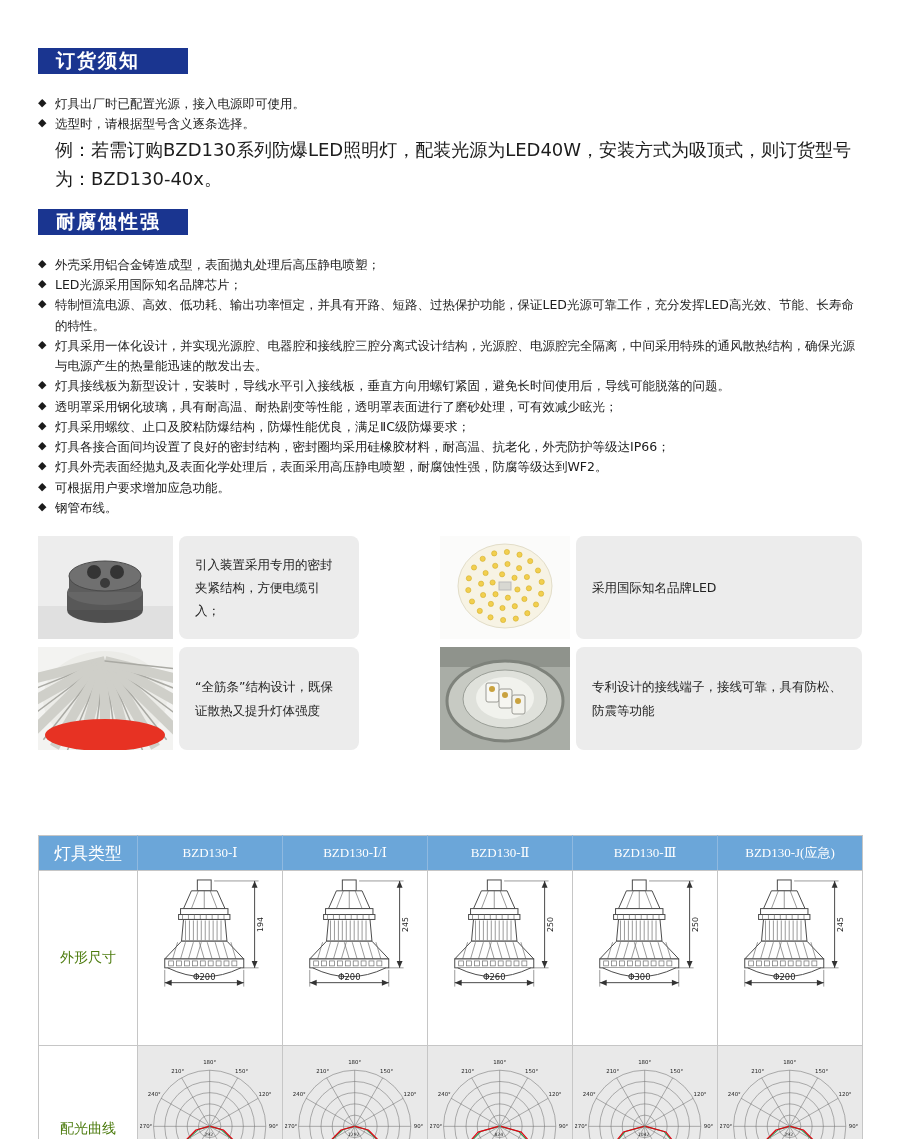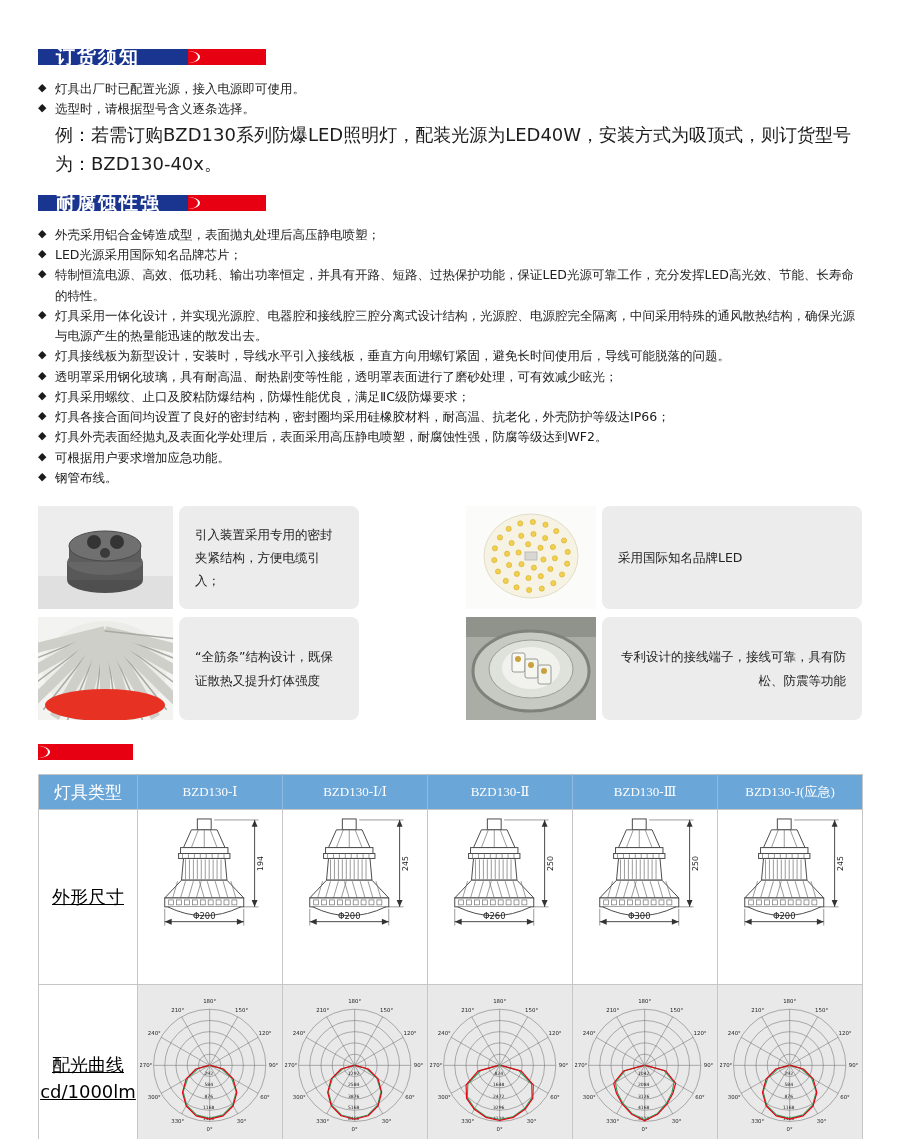--- a/index.html
+++ b/index.html
@@ -5,21 +5,21 @@
   * { box-sizing: border-box; margin: 0; padding: 0; }
   html,body { background:#fff; }
   body {
     width: 900px; height: 1139px; overflow: hidden; position: relative;
     font-family: "DejaVu Sans", "Liberation Sans", sans-serif;
     color: #1c1c1c;
   }
   .page { width: 824px; margin: 0 auto; padding-top: 48px; }
 
   
-  .sec { display: inline-flex; height: 16px; margin-bottom: 8px; }
+  .sec { display: inline-flex; height: 32px; margin-bottom: 8px; flex-direction: column; }
   .sec-blue {
     background: #1a3590; color: #fff; font-size: 19px; font-weight: bold;
     letter-spacing: 2px; padding: 0 18px; display: flex; align-items: center;
     min-width: 150px;
   }
   .sec-red { background: #e60012; width: 78px; position: relative; }
   .sec-red.wide { width: 95px; }
   .arc {
     position: absolute; left: -1px; top: 2px; bottom: 2px; width: 13px;
     border-right: 2.5px solid #fff;
@@ -40,37 +40,37 @@
   .g-row { display: flex; justify-content: space-between; margin-bottom: 8px; }
   .g-pair { display: flex; gap: 6px; }
   .g-photo { width: 135px; height: 103px; overflow: hidden; background: #eee; }
   .g-photo.rp { width: 130px; }
   .g-photo svg { width: 100%; height: 100%; display: block; }
   .g-caption {
     width: 180px; height: 103px; background: #ececec; border-radius: 8px;
     display: flex; align-items: center; padding: 4px 16px;
     font-size: 12.5px; line-height: 1.85; color: #222;
   }
-  .g-caption.rc { width: 260px; text-align: right; }
+  .g-caption.rc { width: 286px; }
 
   
   table.dims { border-collapse: collapse; table-layout: fixed; width: 824px; margin-top: 6px; }
   table.dims col.c0 { width: 99px; }
   table.dims col.cn { width: 145px; }
   table.dims th, table.dims td { border: 1px solid #c6c6c6; text-align: center; vertical-align: middle; padding: 0; }
   tr.model-row th {
     background: #6ba6d9; color: #fff; height: 35px; font-weight: normal;
     border-color: #8fb9e0; border-top-color:#c6c6c6; border-bottom-color:#c6c6c6;
   }
   tr.model-row th:first-child { border-left-color:#c6c6c6; font-size: 17px; }
   tr.model-row th:last-child { border-right-color:#c6c6c6; }
   tr.model-row th.model { font-family: "Liberation Serif", "DejaVu Serif", serif; font-size: 13px; }
   tr.dims-row td { background: #fff; height: 175px; }
   tr.curves-row td { background: #e9e9e9; height: 186px; }
-  td.row-label { background: #fff !important; font-size: 18px; color: #000000; text-decoration: underline; }
+  td.row-label { background: #fff !important; font-size: 14px; color: #4d7c0f; }
   td.row-label .l2 { margin-top: 4px; text-align: center; }
   svg.lamp { height: 160px; display: inline-block; }
   svg.polar { height: 180px; display: inline-block; }
 </style>
 </head>
 <body>
 
 <div class="page">
 
   

